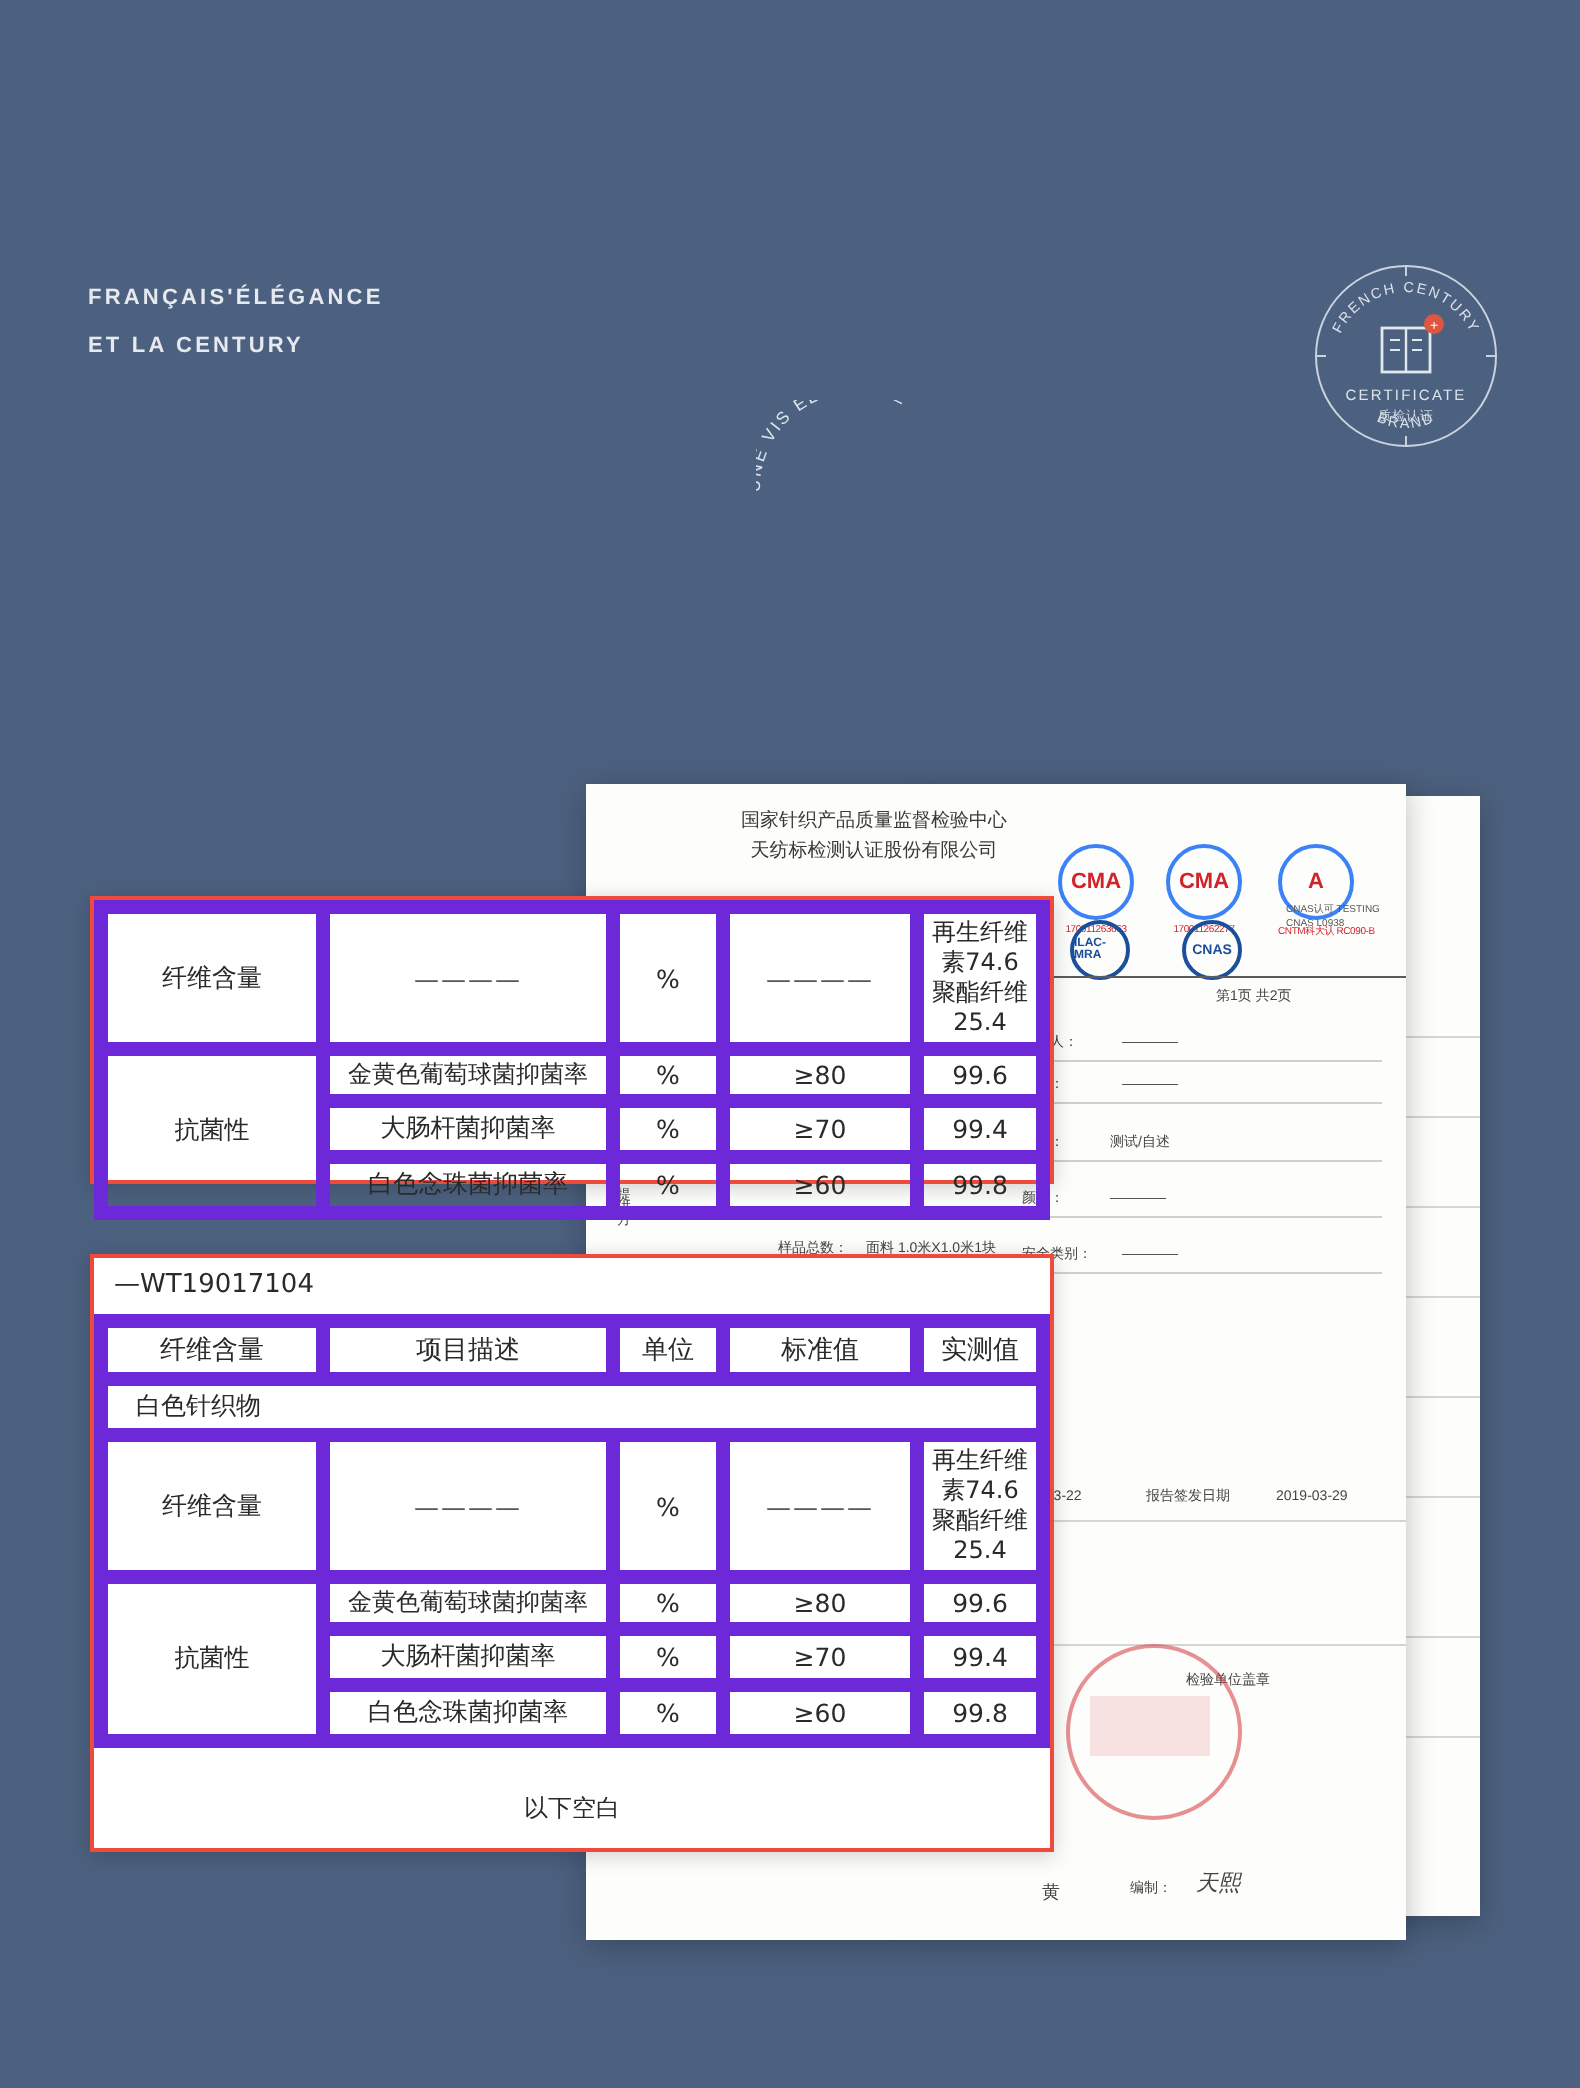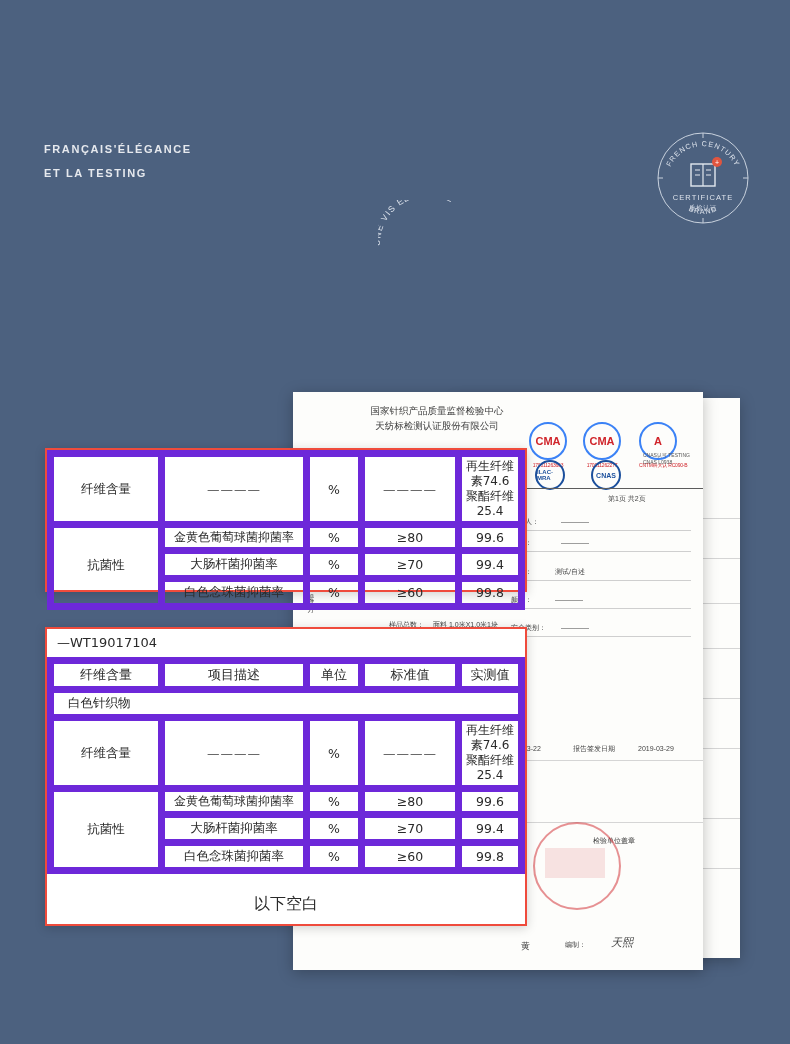--- a/index.html
+++ b/index.html
@@ -116,29 +116,29 @@
   .c-std{width:84px;}
   .c-val{width:auto;}
   .dash{letter-spacing:1px;color:#555;}
   .twoline{line-height:1.25;font-size:12px;}
   .hdr td{font-size:13px;}
   .blank-row td{border-left:none;border-right:none;border-bottom:none;}
   .rt-title{
     position:absolute;left:10px;top:6px;font-size:13px;color:#2a2a2a;
     font-family:"DejaVu Sans","Liberation Sans",sans-serif;
   }
-  .small-note{font-size:16px;}
+  .small-note{font-size:12px;}
 </style>
 </head>
 <body>
 
 <div class="page">
 
   <div class="fr-line fr1">FRANÇAIS'ÉLÉGANCE</div>
-  <div class="fr-line fr2">ET LA TESTING</div>
+  <div class="fr-line fr2">ET LA CENTURY</div>
 
 
   <svg class="arc" viewBox="0 0 90 50">
     <defs>
         <path id="arcpath" d="M2,46 A48,48 0 0,1 76,4"></path>
       </defs>
     <text><textPath href="#arcpath" id="arc-text-content">UNE VIS ÉLÉGANCE</textPath></text>
   </svg>
 
   <div class="badge">
@@ -260,21 +260,21 @@
       <div class="gline" style="left:205px;top:368px;width:205px;height:1px;"></div>
       <div class="gline" style="left:205px;top:430px;width:205px;height:1px;"></div>
 
       <div class="meta" style="left:300px;top:444px;">检验单位盖章</div>
 
       <div style="position:absolute;left:240px;top:430px;width:84px;height:84px;border:2px solid #d0242a;border-radius:50%;opacity:.5;"></div>
       <div style="position:absolute;left:252px;top:456px;width:60px;height:30px;background:rgba(208,36,42,.12);"></div>
 
       <div class="meta" style="left:228px;top:548px;font-size:9px;">黄</div>
       <div class="meta" style="left:272px;top:548px;">编制：</div>
-      <div class="meta" style="left:318px;top:542px;font-size:11px;font-style:italic;">天熙</div>
+      <div class="meta" style="left:305px;top:542px;font-size:11px;font-style:italic;">天熙</div>
     </div>
   </div>
 
   <div class="red-table rt-top">
     <table class="t">
       <tbody>
           <tr>
         <td class="c-item">纤维含量</td>
         <td class="c-desc dash">————</td>
         <td class="c-unit">%</td>

